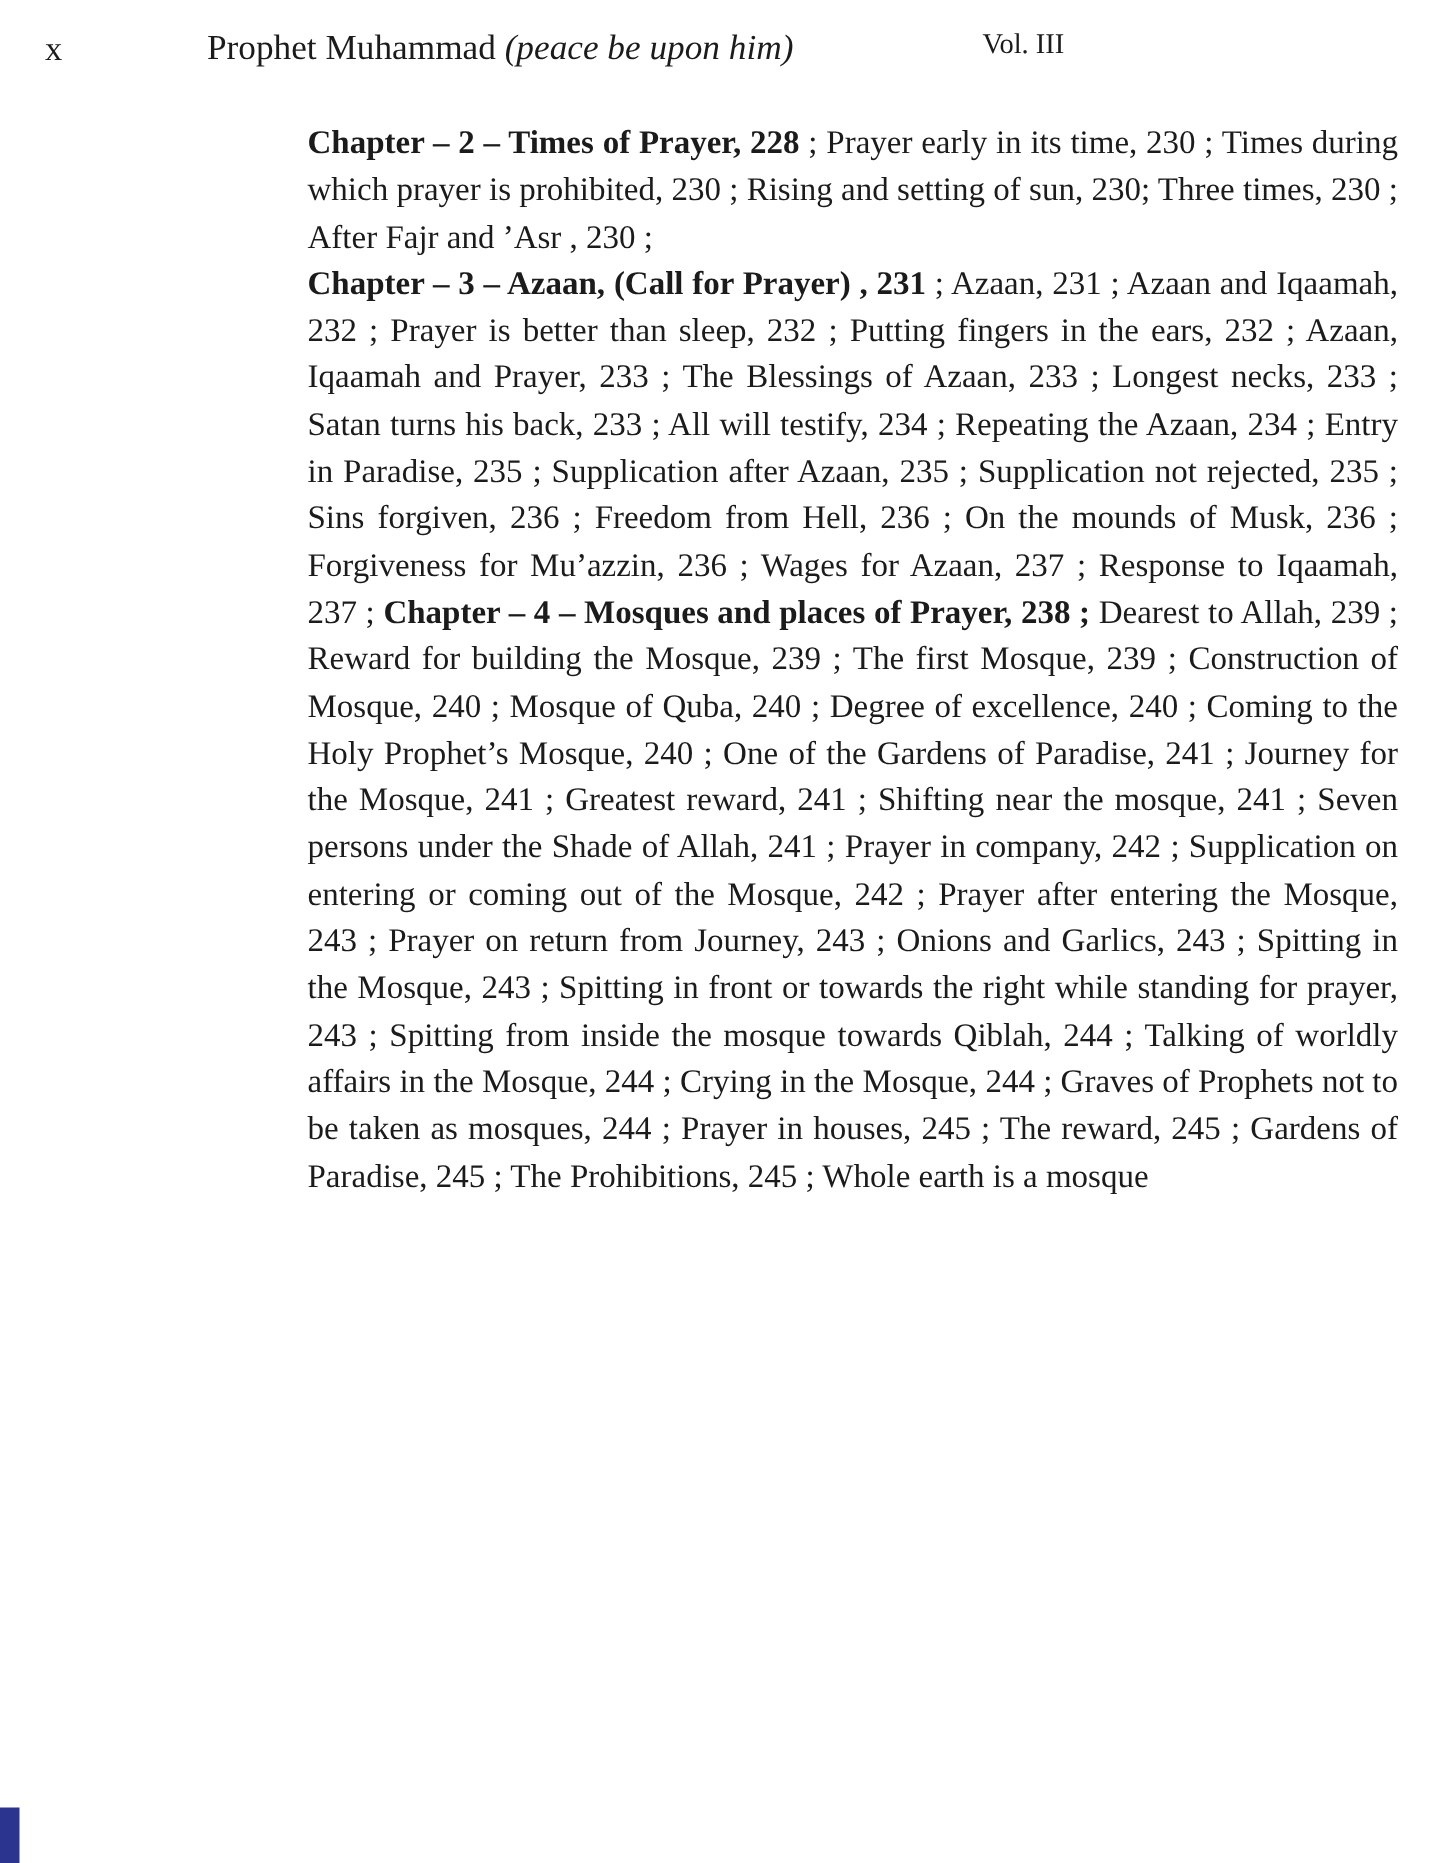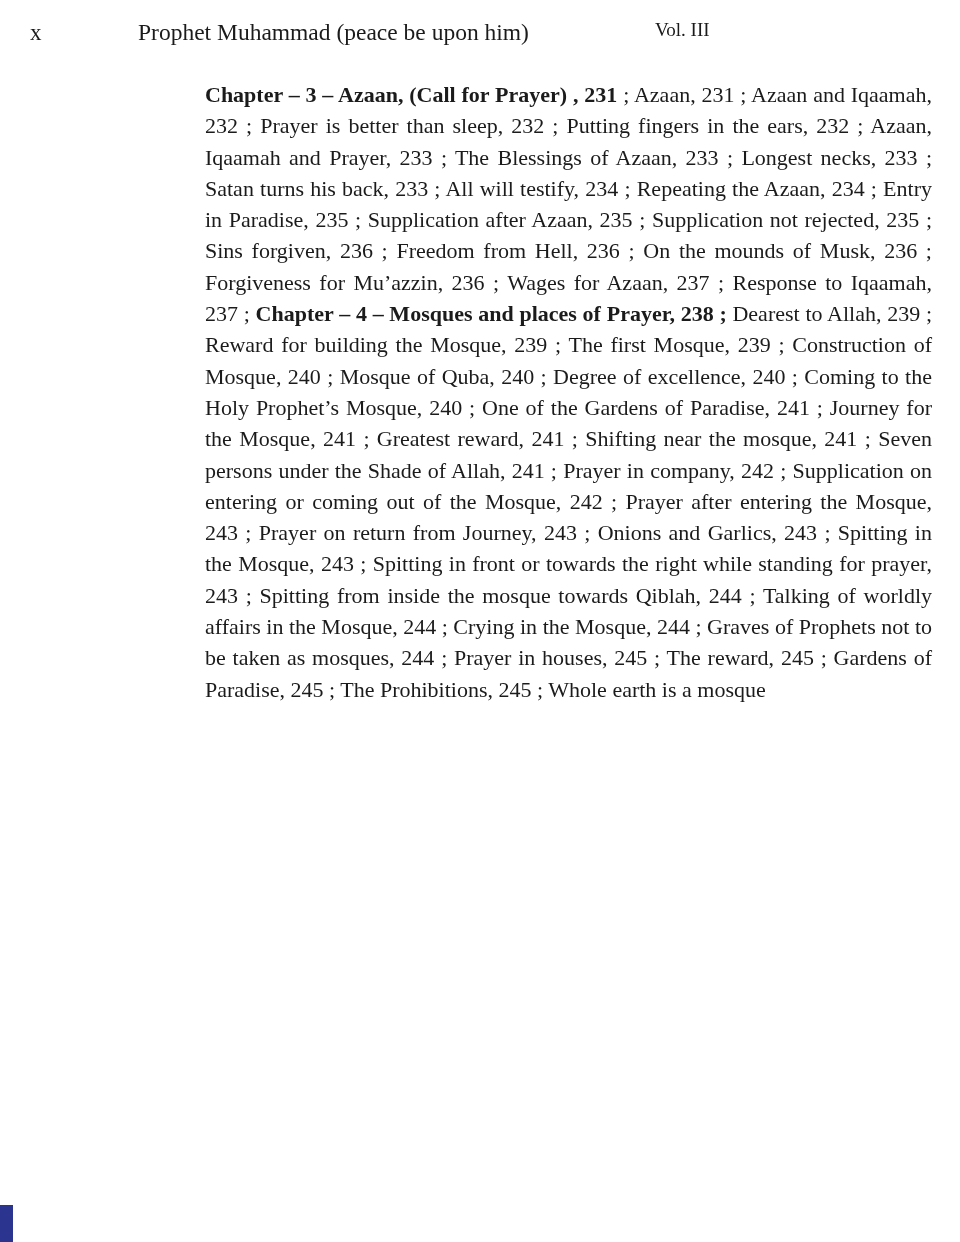--- a/index.html
+++ b/index.html
@@ -23,20 +23,21 @@
     font-size: 23px;
   }
   .header-title {
     position: absolute;
     left: 138px;
     top: 19px;
     font-size: 23.5px;
     white-space: nowrap;
   }
   .header-title .hon {
+    font-style: italic;
   }
   .header-vol {
     position: absolute;
     left: 655px;
     top: 19px;
     font-size: 19px;
     white-space: nowrap;
   }
   .toc {
     position: absolute;
@@ -67,18 +68,19 @@
 
 <div class="page" style="color: rgb(27, 27, 27);">
 
   <div>
     <span class="header-pgnum">x</span>
     <span class="header-title"><span>Prophet Muhammad </span><span class="hon">(peace be upon him)</span></span>
     <span class="header-vol">Vol. III</span>
   </div>
 
   <div class="toc">
+    <p><span class="bold">Chapter – 2 – Times of Prayer, 228</span><span> ; Prayer early in its time, 230 ; Times during which prayer is prohibited, 230 ; Rising and setting of sun, 230; Three times, 230 ; After Fajr and ’Asr , 230 ;</span></p>
     <p><span class="bold">Chapter – 3 – Azaan, (Call for Prayer) , 231</span><span> ; Azaan, 231 ; Azaan and Iqaamah, 232 ; Prayer is better than sleep, 232 ; Putting fingers in the ears, 232 ; Azaan, Iqaamah and Prayer, 233 ; The Blessings of Azaan, 233 ; Longest necks, 233 ; Satan turns his back, 233 ; All will testify, 234 ; Repeating the Azaan, 234 ; Entry in Paradise, 235 ; Supplication after Azaan, 235 ; Supplication not rejected, 235 ; Sins forgiven, 236 ; Freedom from Hell, 236 ; On the mounds of Musk, 236 ; Forgiveness for Mu’azzin, 236 ; Wages for Azaan, 237 ; Response to Iqaamah, 237 ; </span><span class="bold">Chapter – 4 – Mosques and places of Prayer, 238 ;</span><span> Dearest to Allah, 239 ; Reward for building the Mosque, 239 ; The first Mosque, 239 ; Construction of Mosque, 240 ; Mosque of Quba, 240 ; Degree of excellence, 240 ; Coming to the Holy Prophet’s Mosque, 240 ; One of the Gardens of Paradise, 241 ; Journey for the Mosque, 241 ; Greatest reward, 241 ; Shifting near the mosque, 241 ; Seven persons under the Shade of Allah, 241 ; Prayer in company, 242 ; Supplication on entering or coming out of the Mosque, 242 ; Prayer after entering the Mosque, 243 ; Prayer on return from Journey, 243 ; Onions and Garlics, 243 ; Spitting in the Mosque, 243 ; Spitting in front or towards the right while standing for prayer, 243 ; Spitting from inside the mosque towards Qiblah, 244 ; Talking of worldly affairs in the Mosque, 244 ; Crying in the Mosque, 244 ; Graves of Prophets not to be taken as mosques, 244 ; Prayer in houses, 245 ; The reward, 245 ; Gardens of Paradise, 245 ; The Prohibitions, 245 ; Whole earth is a mosque</span></p>
   </div>
 
   <div class="corner-mark" style="background: rgb(43, 53, 144);"></div>
 
 </div>
 
 </body></html>

